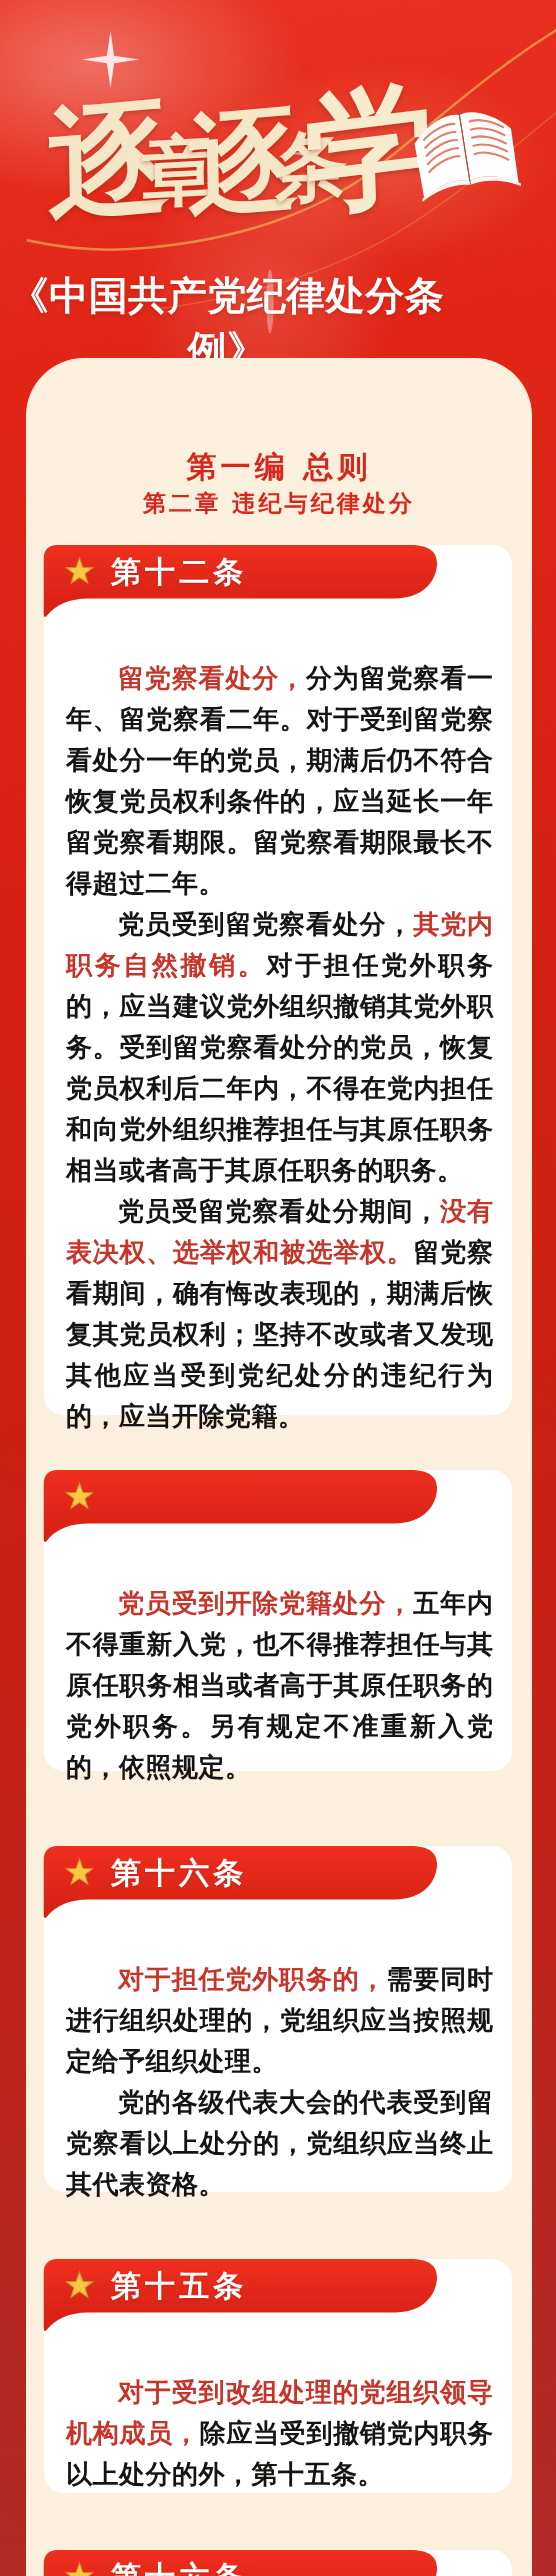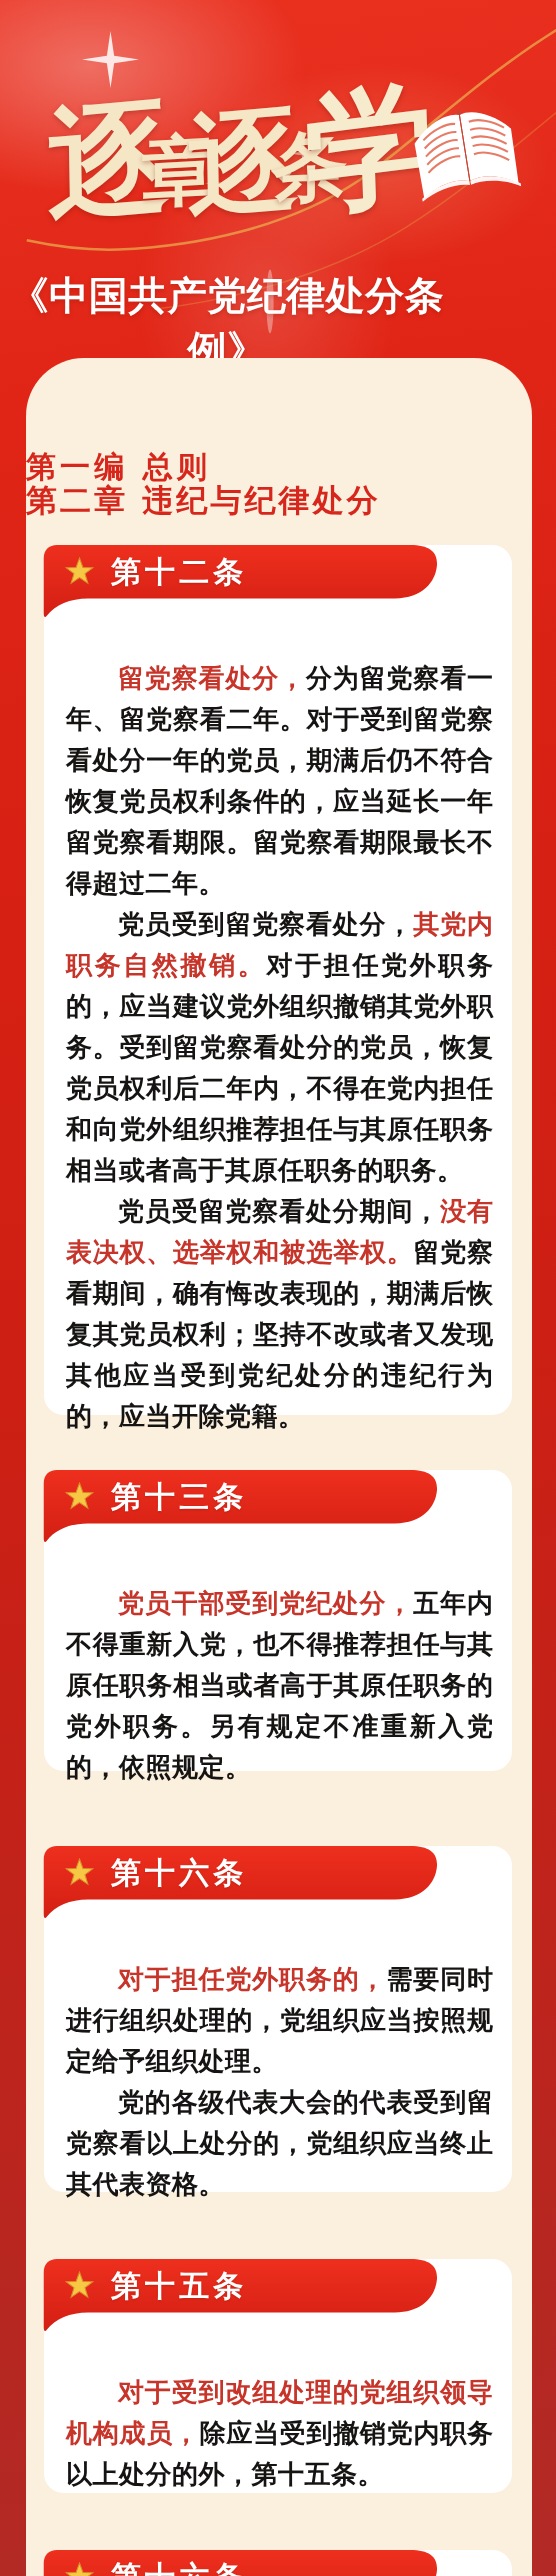--- a/index.html
+++ b/index.html
@@ -35,23 +35,23 @@
     position:absolute; left:0; top:269px; width:454px; text-align:center;
     color:#ffffff; font-size:39px; font-weight:bold; letter-spacing:0.5px;
     text-shadow:0 1.5px 4.1px rgba(130,20,10,.30);
     font-family:Liberation Serif, serif;
   }
   
   .container{
     position:absolute; left:26px; top:358px; width:506px; height:2663px;
     background:#fbefde; border-radius:58px 58px 43px 43px;
   }
-  .sec-h{ position:absolute; left:0; width:506px; color:#d7261b; font-weight:bold; }
+  .sec-h{ position:absolute; left:0; width:506px; text-align:center; color:#d7261b; font-weight:bold; }
   .sec-h1{ top:89px; font-size:30px; letter-spacing:4.1px; }
-  .sec-h2{ top:122px; font-size:31px; letter-spacing:3.1px; }
+  .sec-h2{ top:130px; font-size:23px; letter-spacing:3.1px; }
   
   .card{
     position:absolute; left:18px; width:468px; background:#ffffff; border-radius:19.6px;
   }
   .card-1{ top:187px;  height:870px; }
   .card-2{ top:1112px; height:301px; }
   .card-3{ top:1488px; height:346px; }
   .card-4{ top:1901px; height:234px; }
   .card-5{ top:2192px; height:412px; }
   .ribbon{ position:absolute; left:-1px; top:0; width:407px; height:77px; }
@@ -144,29 +144,28 @@
         <path d="M26,0 H714 C752,0 768,14 766,40 C763,72 738,104 684,104 H86 C52,104 22,116 6,138 C2,143 0,140 0,132 L0,26 C0,10 10,0 26,0 Z" fill="url(#rg0)"></path>
       </svg>
       <svg class="ribbon-star" width="29" height="29" viewBox="0 0 56 56">
         <path d="M28,2 L34.6,20.2 L54,20.6 L38.6,32.2 L44.2,50.8 L28,39.8 L11.8,50.8 L17.4,32.2 L2,20.6 L21.4,20.2 Z" fill="#f6c844" stroke="#d98e2c" stroke-width="2"></path>
       </svg>
       <div class="ribbon-label">第十二条</div>
     </div>
 
     <div class="card card-2">
       <div class="card-body">
-          <p class="para"><span class="hl">党员干部受到党纪处分，</span><span>五年内不得重新入党，也不得推荐担任与其原任职务相当或者高于其原任职务的党外职务。另有规定不准重新入党的，依照规定。</span></p>
-        </div>
-      <svg class="ribbon" viewBox="0 0 790 150">
-        <path d="M26,0 H714 C752,0 768,14 766,40 C763,72 738,104 684,104 H86 C52,104 22,116 6,138 C2,143 0,140 0,132 L0,26 C0,10 10,0 26,0 Z" fill="url(#rg0)"></path>
-      </svg>
-      <svg class="ribbon-star" width="29" height="29" viewBox="0 0 56 56">
-        <path d="M28,2 L34.6,20.2 L54,20.6 L38.6,32.2 L44.2,50.8 L28,39.8 L11.8,50.8 L17.4,32.2 L2,20.6 L21.4,20.2 Z" fill="#f6c844" stroke="#d98e2c" stroke-width="2"></path>
-      </svg>
-      <div class="ribbon-label">第十三条</div>
+          <p class="para"><span class="hl">党员受到开除党籍处分，</span><span>五年内不得重新入党，也不得推荐担任与其原任职务相当或者高于其原任职务的党外职务。另有规定不准重新入党的，依照规定。</span></p>
+        </div>
+      <svg class="ribbon" viewBox="0 0 790 150">
+        <path d="M26,0 H714 C752,0 768,14 766,40 C763,72 738,104 684,104 H86 C52,104 22,116 6,138 C2,143 0,140 0,132 L0,26 C0,10 10,0 26,0 Z" fill="url(#rg0)"></path>
+      </svg>
+      <svg class="ribbon-star" width="29" height="29" viewBox="0 0 56 56">
+        <path d="M28,2 L34.6,20.2 L54,20.6 L38.6,32.2 L44.2,50.8 L28,39.8 L11.8,50.8 L17.4,32.2 L2,20.6 L21.4,20.2 Z" fill="#f6c844" stroke="#d98e2c" stroke-width="2"></path>
+      </svg>
     </div>
 
     <div class="card card-3">
       <div class="card-body">
           <p class="para"><span class="hl">对于担任党外职务的，</span><span>需要同时进行组织处理的，党组织应当按照规定给予组织处理。</span></p>
           <p class="para"><span>党的各级代表大会的代表受到留党察看以上处分的，党组织应当终止其代表资格。</span></p>
         </div>
       <svg class="ribbon" viewBox="0 0 790 150">
         <path d="M26,0 H714 C752,0 768,14 766,40 C763,72 738,104 684,104 H86 C52,104 22,116 6,138 C2,143 0,140 0,132 L0,26 C0,10 10,0 26,0 Z" fill="url(#rg0)"></path>
       </svg>

